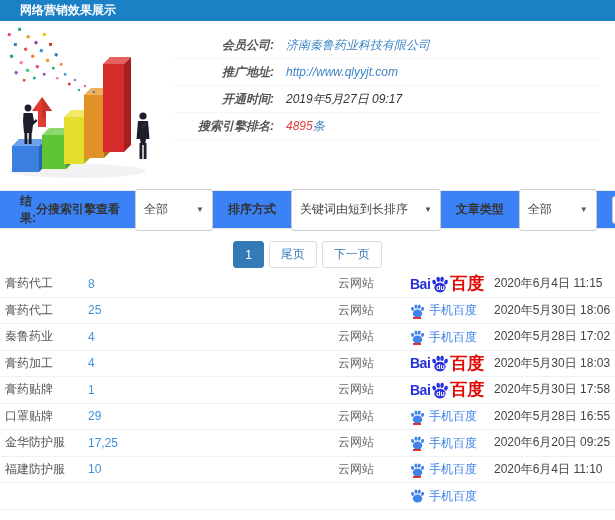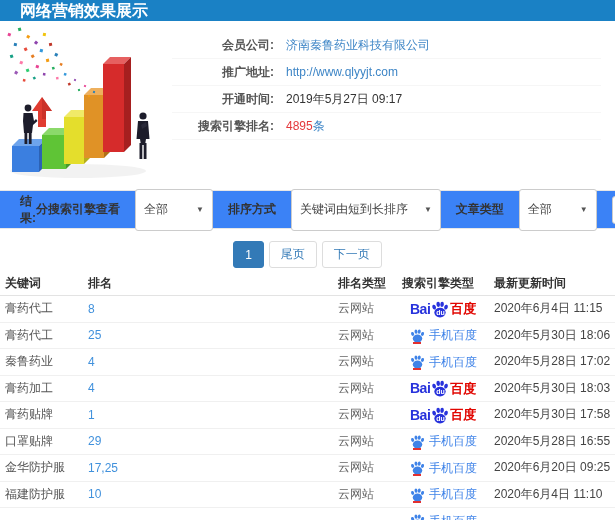--- a/index.html
+++ b/index.html
@@ -1,25 +1,25 @@
 <!DOCTYPE html>
 <html style="--titlebar: #1a81c5; --link: #3d85c6; --highlight: #e4393c; --baidu-blue: #2732dc; --baidu-red: #e10601; --mobile-blue: #3f83e8; --pagination-active: #337ab7;"><head>
 <meta charset="utf-8">
 <style>
   *{margin:0;padding:0;box-sizing:border-box;}
   html,body{width:615px;height:520px;overflow:hidden;}
   body{font-family:"Liberation Sans",sans-serif;font-size:12px;color:#333;background:#fff;position:relative;}
 
   .titlebar{position:absolute;top:0;left:0;right:0;height:21px;background:var(--titlebar,#1a81c5);
-    color:#fff;font-size:16px;font-weight:bold;line-height:21px;padding-left:20px;}
+    color:#fff;font-size:12px;font-weight:bold;line-height:21px;padding-left:20px;}
 
   .info{position:absolute;top:21px;left:0;right:0;height:167px;display:flex;background:#fff;}
   .chart{width:172px;height:162px;flex:none;}
   .info-rows{flex:1;padding:11px 14px 0 0;}
-  .info-row{display:flex;align-items:center;height:27px;border-bottom:1px solid #f6f6f6;}
+  .info-row{display:flex;align-items:center;height:27px;border-bottom:1px solid #f6f6f6;font-style:italic;}
   .info-label{width:102px;text-align:right;font-weight:bold;color:#555;flex:none;}
   .info-value{margin-left:12px;}
   .info-value.link{color:var(--link,#3d85c6);cursor:pointer;}
   .info-value.highlight{color:var(--highlight,#e4393c);}
   .info-suffix{color:var(--link,#3d85c6);}
 
   .filterbar{position:absolute;top:190px;left:0;right:0;height:39px;background:#3b82f6;
     border-top:1px solid #e7e7e7;border-bottom:1px solid #e7e7e7;display:flex;align-items:center;
     padding:0 8px 0 20px;}
   .result-label{font-weight:bold;}
@@ -49,21 +49,21 @@
   .kw{color:#555;}
   .rank{color:#4191dc;cursor:pointer;}
   .rtype{color:#666;}
   .time{color:#444;}
 
   .engine{display:inline-flex;align-items:center;line-height:1;padding-left:8px;}
   .bd-bai{color:var(--baidu-blue,#2732dc);font-weight:bold;font-size:14px;letter-spacing:-0.5px;}
   .bd-paw{position:relative;width:18px;height:18px;margin:0 1px;flex:none;}
   .bd-paw svg{display:block;}
   .bd-du{position:absolute;left:5px;top:9px;color:#fff;font-size:7px;font-weight:bold;}
-  .bd-cn{color:var(--baidu-red,#e10601);font-weight:bold;font-size:13px;}
+  .bd-cn{color:var(--baidu-red,#e10601);font-weight:bold;font-size:17px;}
   .m-paw{position:relative;width:15px;height:15px;margin-right:4px;flex:none;}
   .m-paw svg{display:block;}
   .m-red{position:absolute;left:3px;bottom:-1px;width:8px;height:2px;background:#e23030;}
   .m-text{color:var(--mobile-blue,#3f83e8);}
 </style>
 </head>
 <body>
 
 <div class="titlebar">
   <span>网络营销效果展示</span>
@@ -189,27 +189,20 @@
   </div>
 </div>
 
 <div class="pagination">
   <div class="pagebtn current">1</div>
   <div class="pagebtn">尾页</div>
   <div class="pagebtn">下一页</div>
 </div>
 
 <div class="table">
-  <div class="trow thead">
-    <span class="c1">关键词</span>
-    <span class="c2">排名</span>
-    <span class="c3">排名类型</span>
-    <span class="c4">搜索引擎类型</span>
-    <span class="c5">最新更新时间</span>
-  </div>
   <div id="tbody">
       <div class="trow">
         <span class="c1 kw">膏药代工</span>
         <span class="c2 rank">8</span>
         <span class="c3 rtype">云网站</span>
         <span class="c4">
           <span class="engine baidu">
             <span class="bd-bai">Bai</span>
             <span class="bd-paw">
               <svg viewBox="0 0 24 24" width="18" height="18">

